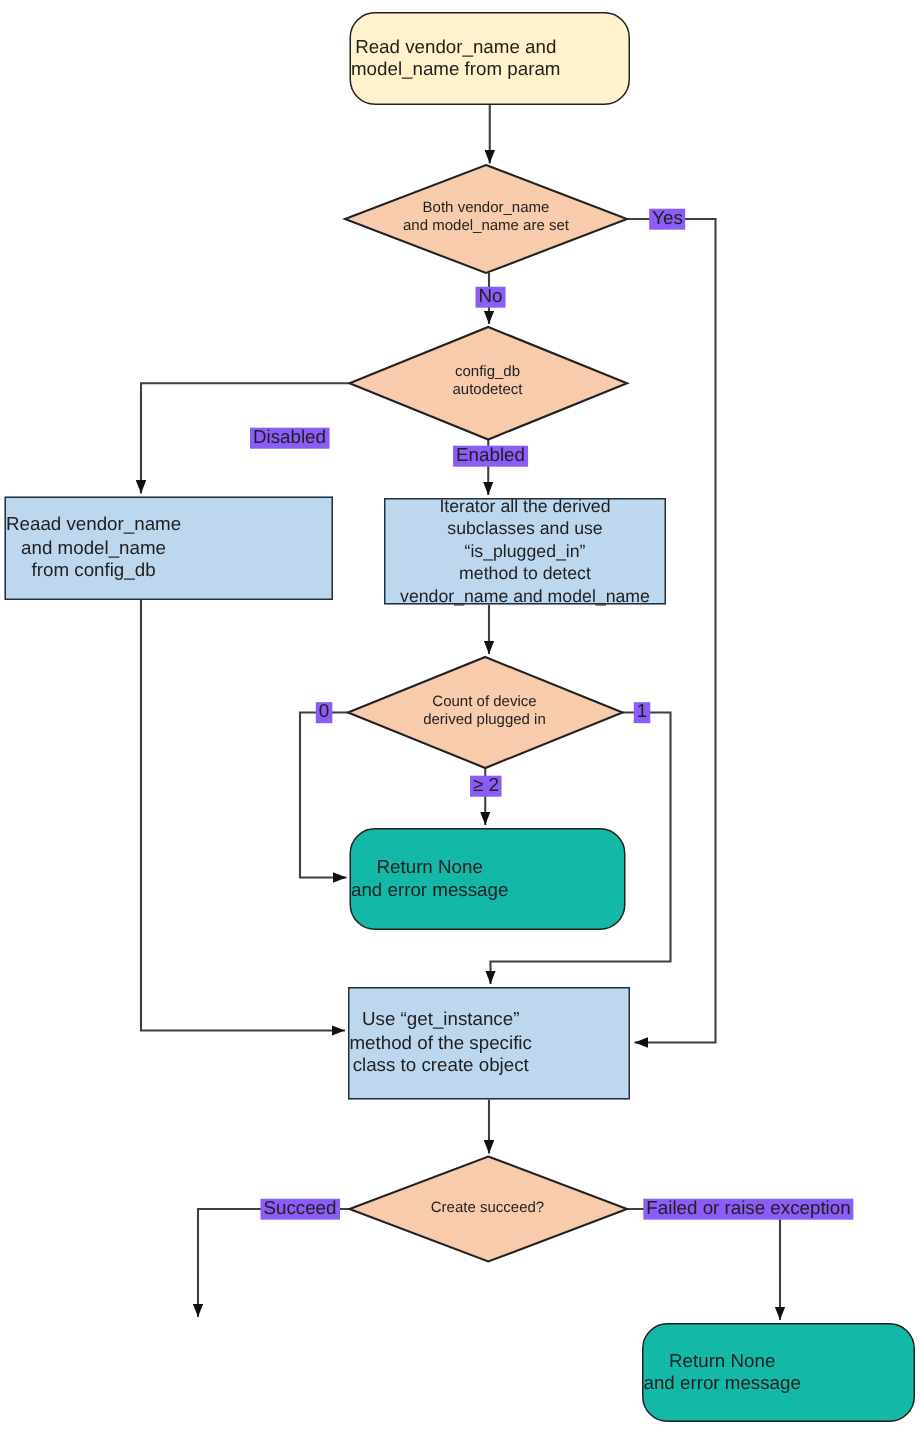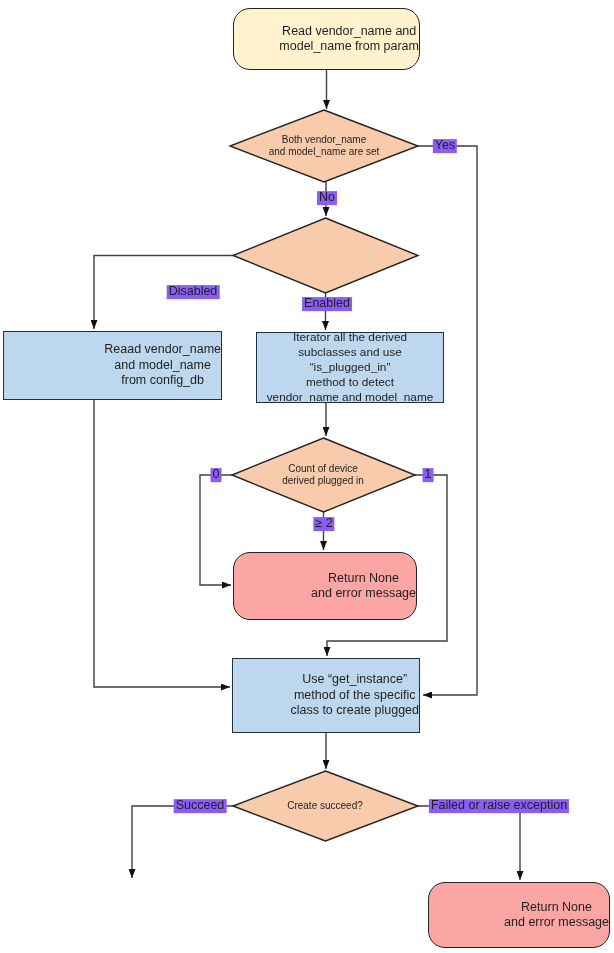--- a/index.html
+++ b/index.html
@@ -8,29 +8,29 @@
     width:614px;height:953px;
     background:#ffffff;
     font-family:"Liberation Sans",sans-serif;
     color:#1f1f1f;
     overflow:hidden;
   }
   svg.wires{position:absolute;left:0;top:0;}
   .node{
     position:absolute;
     box-sizing:border-box;
-    display:flex;align-items:center;justify-content:flex-end;
+    display:flex;align-items:center;justify-content:flex-start;
     text-align:center;
     white-space:pre-line;
     font-size:12.5px;line-height:1.24;
     z-index:2;
   }
   .terminator{border:1.5px solid #222222;border-radius:17px;}
   .start{background:#fff2cc;}
-  .return{background:#fca5a5;}
+  .return{background:#14b8a6;}
   .process{background:#bdd7ee;border:1.5px solid #22303d;}
   .diamond-label{
     position:absolute;z-index:2;
     display:flex;align-items:center;justify-content:center;
     text-align:center;white-space:pre-line;
     font-size:10px;line-height:1.24;
     transform:translate(-50%,-50%);
     pointer-events:none;
   }
   .edge-label{
@@ -89,28 +89,30 @@
   <div class="node process mid-process" style="left:232px;top:332px;width:188px;height:71px;margin-left:24px;"><span>Iterator all the derived
 subclasses and use “is_plugged_in”
 method to detect
 vendor_name and model_name</span></div>
 
   <div class="node terminator return" style="left:233px;top:552px;width:184px;height:68px;"><span>Return None
 and error message</span></div>
 
   <div class="node process" style="left:232px;top:658px;width:188px;height:75px;"><span>Use “get_instance”
 method of the specific
-class to create plugged</span></div>
+class to create object</span></div>
 
 
   <div class="node terminator return" style="left:428px;top:882px;width:182px;height:66px;"><span>Return None
 and error message</span></div>
 
   <div class="diamond-label" style="left:324px;top:146px;width:172px;">Both vendor_name
 and model_name are set</div>
+  <div class="diamond-label" style="left:325px;top:255px;width:120px;">config_db
+autodetect</div>
   <div class="diamond-label" style="left:323px;top:475px;width:130px;">Count of device
 derived plugged in</div>
   <div class="diamond-label" style="left:325px;top:806px;width:130px;">Create succeed?</div>
 
   <span class="edge-label" style="left:445px;top:146px;">Yes</span>
   <span class="edge-label" style="left:327px;top:198px;">No</span>
   <span class="edge-label" style="left:193px;top:256px;margin-top:36px;">Disabled</span>
   <span class="edge-label" style="left:327px;top:304px;">Enabled</span>
   <span class="edge-label" style="left:216px;top:475px;">0</span>
   <span class="edge-label" style="left:428px;top:475px;">1</span>

